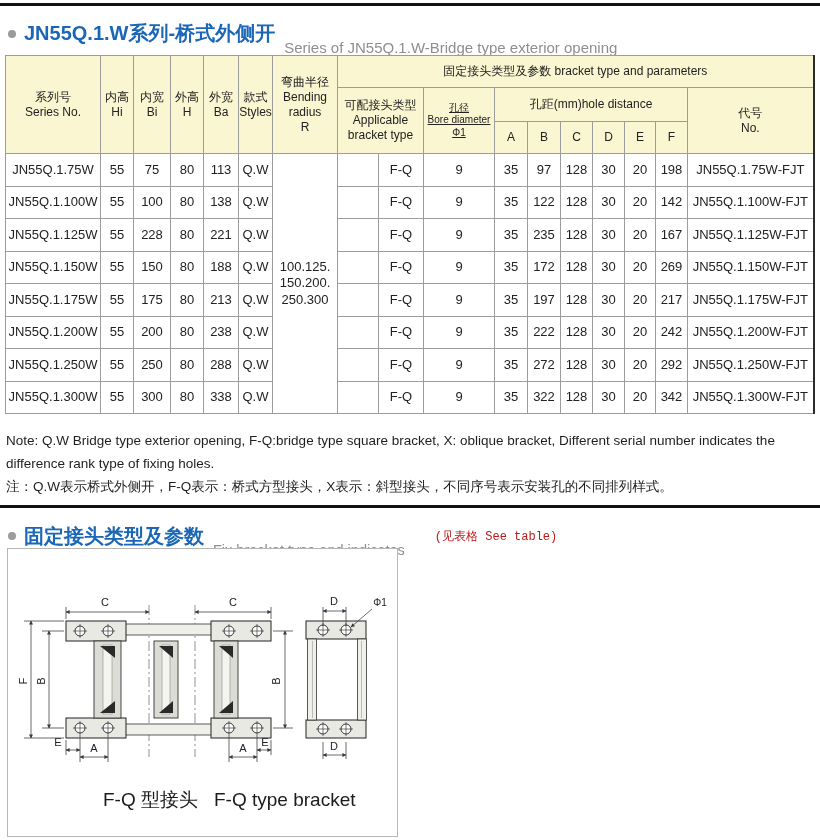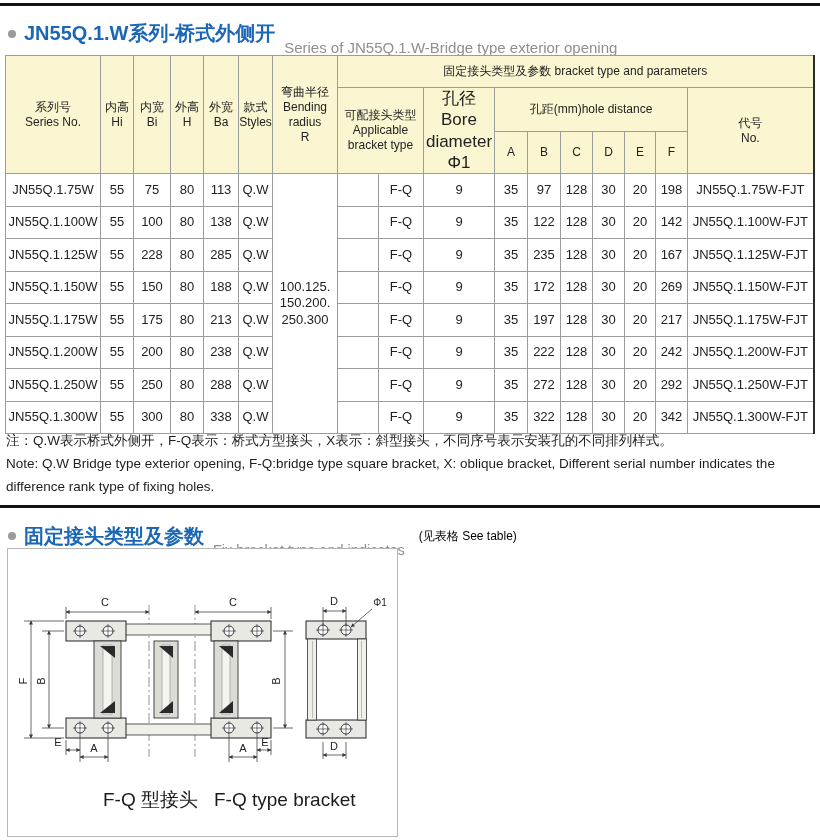--- a/index.html
+++ b/index.html
@@ -3,27 +3,27 @@
 <meta charset="utf-8">
 <style>
   html,body{margin:0;padding:0;background:#fff;}
   .page{position:relative;width:820px;height:840px;background:#fff;overflow:hidden;
         font-family:"Liberation Sans",sans-serif;color:#222;}
   .rule{position:absolute;left:0;width:820px;height:3px;background:#121212;}
   .hdr{position:absolute;left:8px;display:flex;align-items:center;}
   .dot{width:8px;height:8px;border-radius:50%;background:#9b9b9b;margin-right:8px;flex:none;}
   .cn{color:#1b67b5;font-weight:bold;font-size:20px;white-space:nowrap;}
   .en{color:#8f8f8f;font-size:15px;margin-left:9px;white-space:nowrap;margin-top:28px;}
-  .aside{color:#000000;font-size:12px;margin-left:14px;white-space:nowrap;}
+  .aside{color:#b91c1c;font-size:12px;margin-left:30px;white-space:nowrap;font-family:Liberation Mono, monospace;}
   table.spec{position:absolute;left:5px;top:55px;width:808px;border-collapse:collapse;
         table-layout:fixed;border:1px solid #7a7a7a;border-right:2px solid #2b2b2b;}
   table.spec td{border:1px solid #9c9c9c;text-align:center;vertical-align:middle;padding:0;
         font-size:13px;line-height:1.25;white-space:pre-line;overflow:hidden;color:#222;}
   table.spec thead td{background:#faf6d1;font-size:12px;}
-  table.spec thead td.sm{font-size:17px;}
+  table.spec thead td.sm{font-size:10px;text-decoration:underline;}
   table.spec tbody tr{height:32.5px;}
   .r1{height:32px;} .r2{height:34px;} .r3{height:32px;}
   td.lft{text-align:left;padding-left:9px;}
   td.lft2{text-align:left;padding-left:5px;margin-top:45px;}
   .notes{position:absolute;left:6px;top:429px;width:812px;font-size:13.5px;
          line-height:23px;color:#1e1e1e;}
   .dbox{position:absolute;left:7px;top:548px;width:389px;height:287px;
         border:1px solid #b6b6b6;background:#fff;}
   svg{font-family:"Liberation Sans",sans-serif;}
 </style>
@@ -138,21 +138,21 @@
         <td>30</td>
         <td>20</td>
         <td>142</td>
         <td class="lft2">JN55Q.1.100W-FJT</td>
       </tr>
       <tr>
         <td class="lft">JN55Q.1.125W</td>
         <td>55</td>
         <td>228</td>
         <td>80</td>
-        <td>285</td>
+        <td>221</td>
         <td>Q.W</td>
         <td></td>
         <td>F-Q</td>
         <td>9</td>
         <td>35</td>
         <td>235</td>
         <td>128</td>
         <td>30</td>
         <td>20</td>
         <td>167</td>
@@ -245,22 +245,22 @@
         <td>128</td>
         <td>30</td>
         <td>20</td>
         <td>342</td>
         <td class="lft2">JN55Q.1.300W-FJT</td>
       </tr>
     </tbody>
   </table>
 
   <div class="notes">
+    <div>Note: Q.W Bridge type exterior opening, F-Q:bridge type square bracket, X: oblique bracket, Different serial number indicates the difference rank type of fixing holes.</div>
     <div>注：Q.W表示桥式外侧开，F-Q表示：桥式方型接头，X表示：斜型接头，不同序号表示安装孔的不同排列样式。</div>
-    <div>Note: Q.W Bridge type exterior opening, F-Q:bridge type square bracket, X: oblique bracket, Different serial number indicates the difference rank type of fixing holes.</div>
   </div>
 
   <div class="rule" style="top:505px"></div>
 
   <div class="hdr" style="top:514px">
     <span class="dot"></span>
     <span class="cn">固定接头类型及参数</span>
     <span class="en" style="font-size:14.5px">Fix bracket type and indicates</span>
     <span class="aside">(见表格 See table)</span>
   </div>

